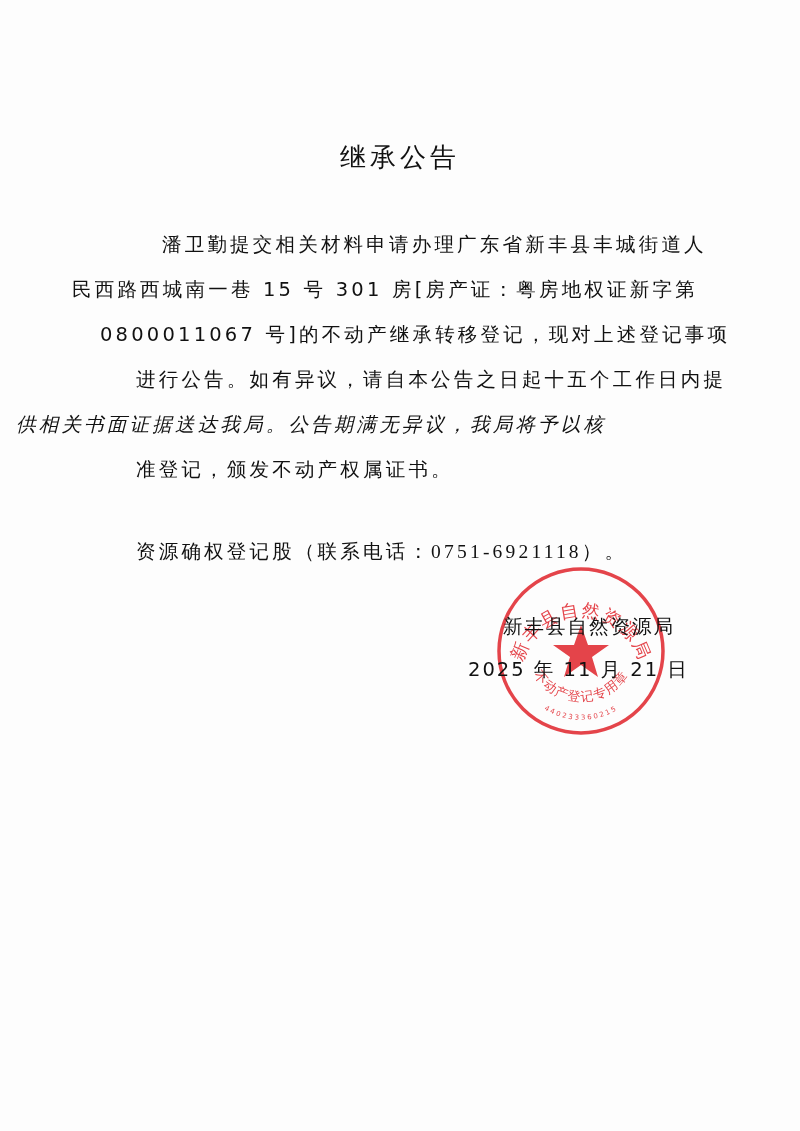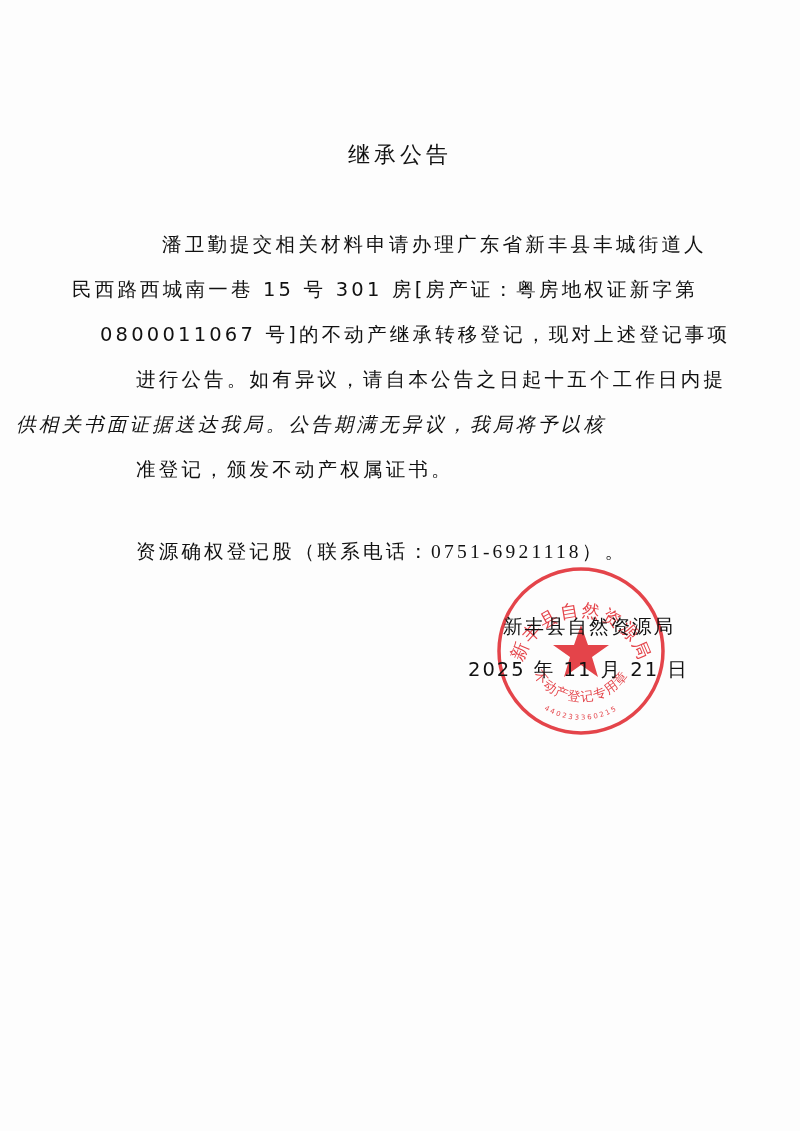--- a/index.html
+++ b/index.html
@@ -3,21 +3,21 @@
 <meta charset="utf-8">
 <style>
   html, body { margin: 0; padding: 0; }
   body {
     width: 800px; height: 1131px; background: #fdfdfd; position: relative; overflow: hidden;
     font-family: "DejaVu Serif", "Liberation Serif", serif; color: #111;
   }
   .page { position: absolute; left: 0; top: 0; width: 800px; height: 1131px; }
   .title {
     position: absolute; left: 0; width: 800px; top: 140px; text-align: center;
-    font-size: 22px; letter-spacing: 4px; font-family: "DejaVu Sans", sans-serif; font-weight: normal;
+    font-size: 26px; letter-spacing: 4px; font-family: "DejaVu Sans", sans-serif; font-weight: normal;
   }
   .line {
     position: absolute; left: 16px; width: 800px; font-size: 19.5px; white-space: nowrap;
     font-family: "DejaVu Sans", sans-serif; letter-spacing: 3.2px;
   }
   .sig { position: absolute; font-size: 19.5px; font-family: "DejaVu Sans", sans-serif; letter-spacing: 2px; white-space: nowrap; }
   .stamp { position: absolute; left: 495px; top: 565px; width: 172px; height: 172px; opacity: 0.85; }
 </style>
 </head>
 <body>

